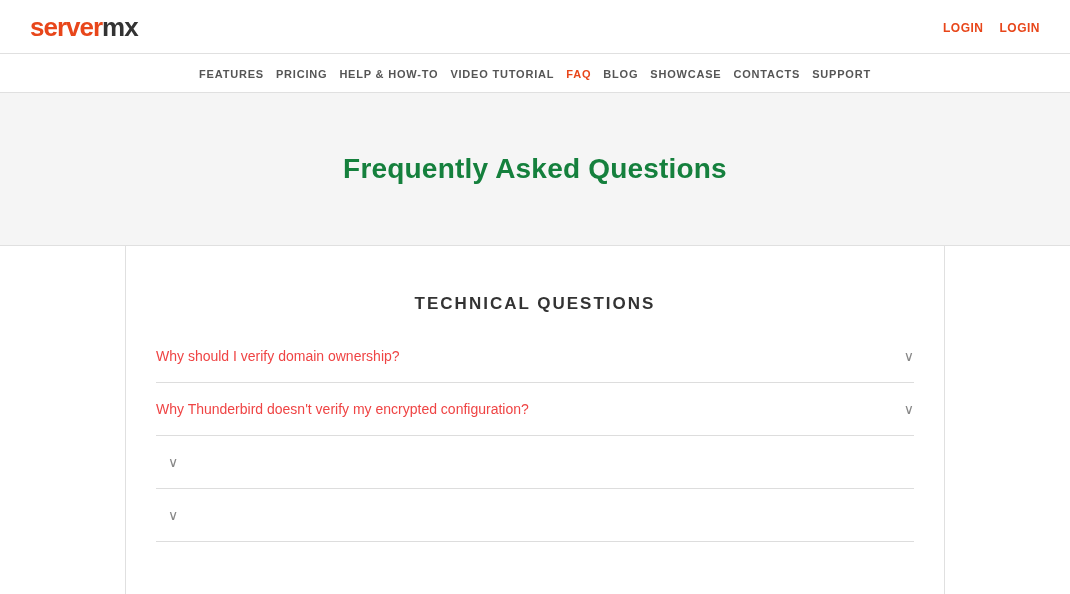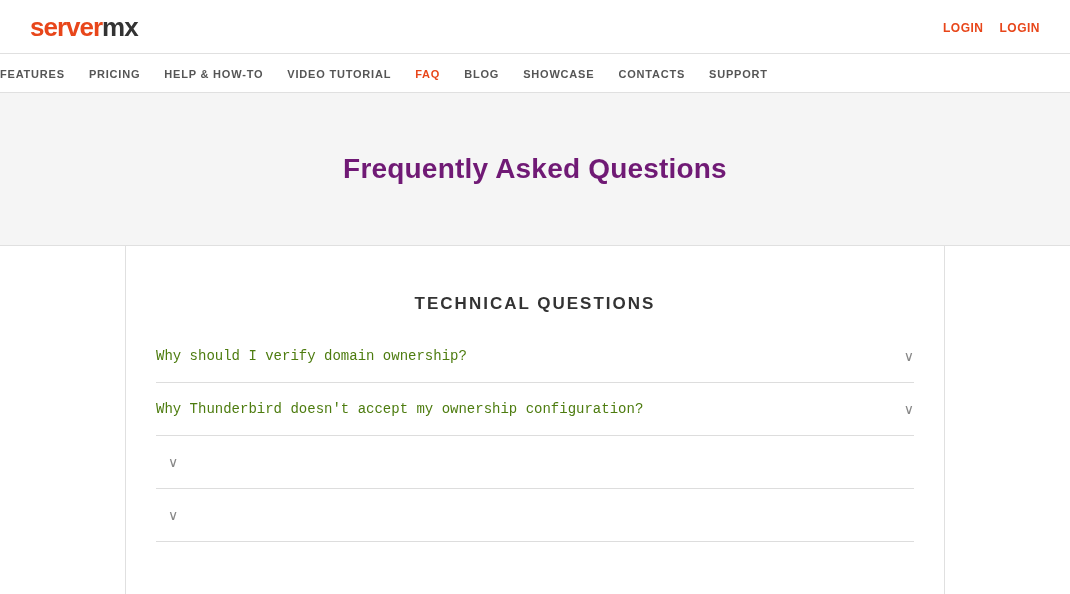--- a/index.html
+++ b/index.html
@@ -43,21 +43,22 @@
       font-size: 12px;
       color: #e8461a;
       text-decoration: none;
       font-weight: 600;
       letter-spacing: 0.5px;
       cursor: pointer;
     }
     
     #nav {
       display: flex;
-      gap: 24px;
+      justify-content: center;
+      gap: 12px;
       padding: 14px 0 12px 0;
       border-bottom: 1px solid #e0e0e0;
       background: #fff;
     }
     .nav-item {
       font-size: 11px;
       font-weight: 700;
       letter-spacing: 0.8px;
       color: #555;
       text-decoration: none;
@@ -70,21 +71,21 @@
     
     #hero {
       background: #f5f5f5;
       text-align: center;
       padding: 60px 30px;
       border-bottom: 1px solid #e0e0e0;
     }
     #hero h1 {
       font-size: 28px;
       font-weight: bold;
-      color: #701a75;
+      color: #15803d;
       letter-spacing: 0.2px;
     }
     #section-title {
       text-align: center;
       font-size: 17px;
       font-weight: bold;
       letter-spacing: 2px;
       color: #333;
       margin-bottom: 16px;
       text-transform: uppercase;
@@ -93,23 +94,22 @@
     .faq-item {
       border-bottom: 1px solid #ddd;
       padding: 18px 0;
       display: flex;
       justify-content: space-between;
       align-items: center;
       cursor: pointer;
     }
     .faq-question {
       font-size: 14px;
-      color: #4d7c0f;
+      color: #ef4444;
       flex: 1;
-      font-family: Liberation Mono, monospace;
     }
     .faq-chevron {
       color: #888;
       font-size: 14px;
       margin-left: 12px;
     }
     
     .content-wrapper {
       background: #fff;
       min-height: 350px;
@@ -152,21 +152,21 @@
 <div style="background:#fff; padding: 0; min-height: 350px;">
   <div class="content-wrapper">
     <div style="padding-top: 48px;">
       <div id="section-title">TECHNICAL QUESTIONS</div>
       <div id="faq-list">
       <div class="faq-item">
             <span class="faq-question">Why should I verify domain ownership?</span>
             <span class="faq-chevron">∨</span>
           </div>
           <div class="faq-item">
-            <span class="faq-question">Why Thunderbird doesn't accept my ownership configuration?</span>
+            <span class="faq-question">Why Thunderbird doesn't verify my encrypted configuration?</span>
             <span class="faq-chevron">∨</span>
           </div>
           <div class="faq-item">
             <span class="faq-chevron">∨</span>
           </div>
           <div class="faq-item">
             <span class="faq-chevron">∨</span>
           </div>
         </div>
     </div>

